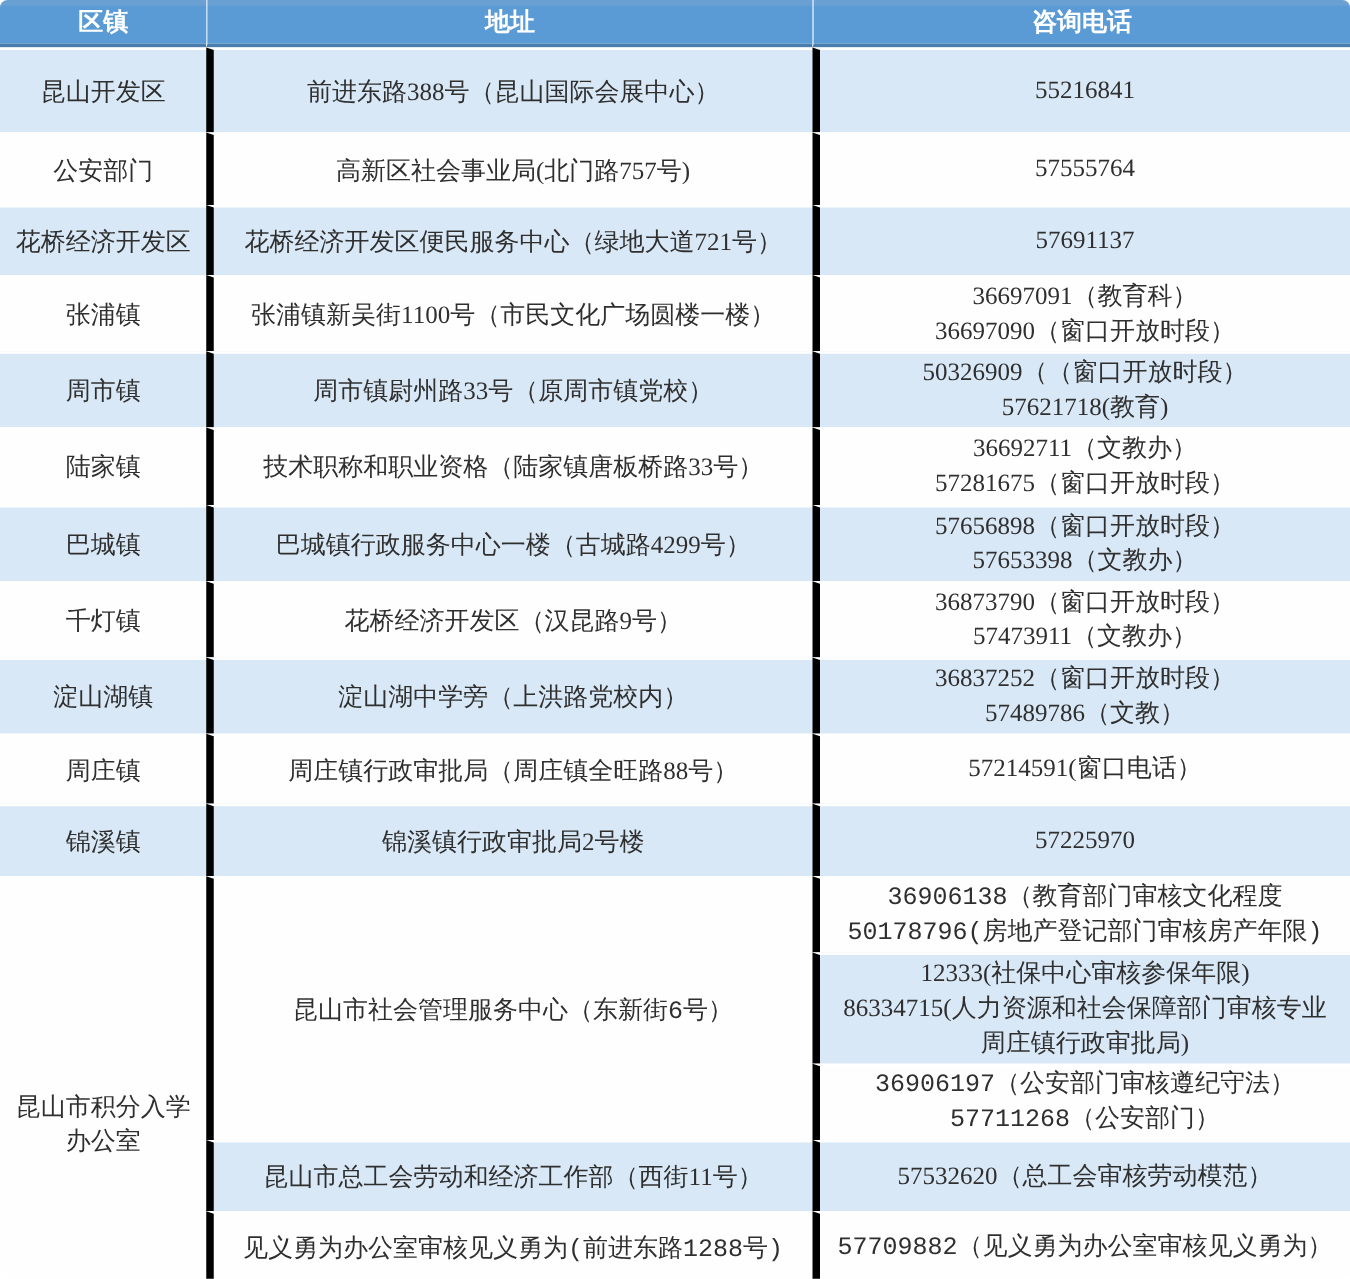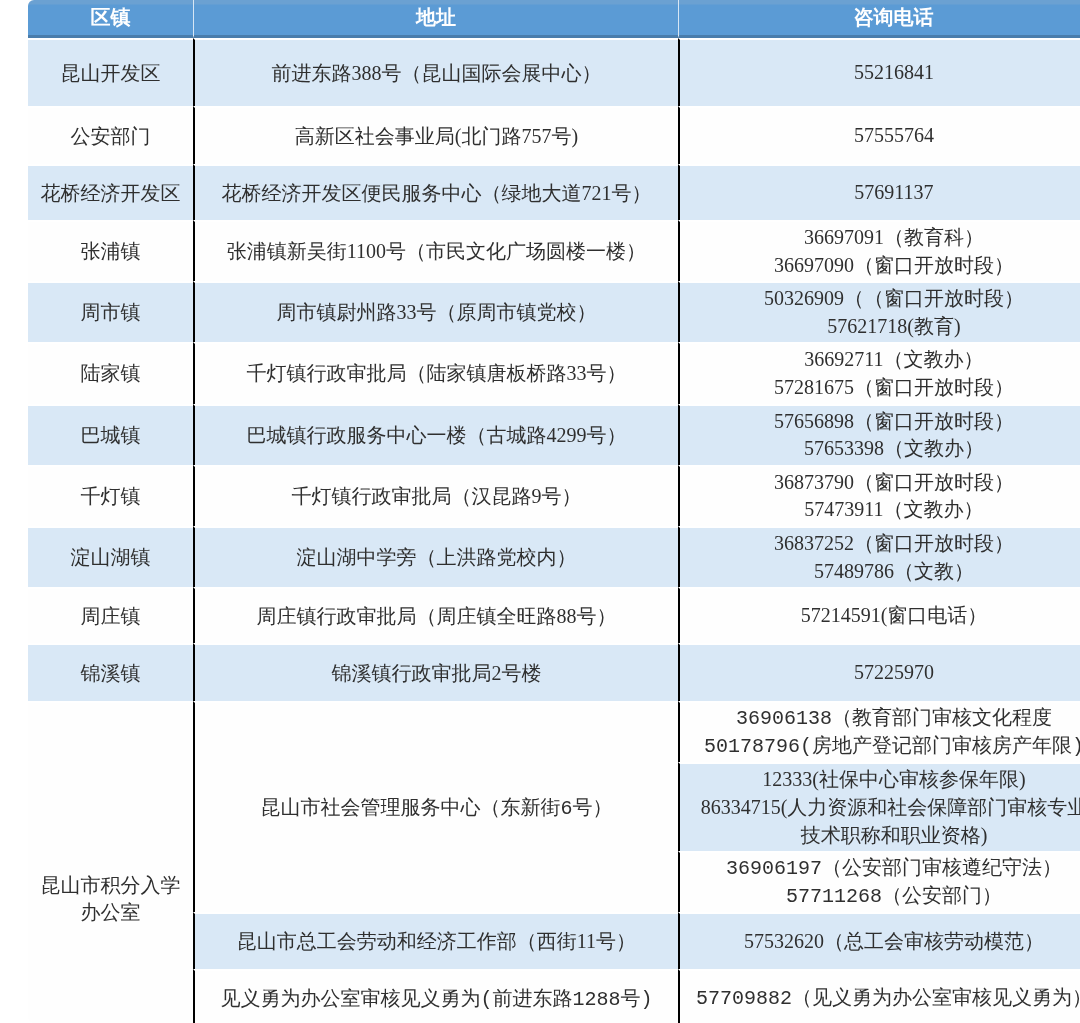--- a/index.html
+++ b/index.html
@@ -2,21 +2,20 @@
 <html lang="zh"><head>
 <meta charset="utf-8">
 <style>
   html, body { margin: 0; padding: 0; background: #ffffff; }
   .page {
     width: 1080px;
     height: 1023px;
     font-family: "Liberation Serif", "DejaVu Serif", serif;
     color: #2f2f2f;
     box-sizing: border-box;
-    padding-left: 28px;
   }
   .card {
     width: 1080px;
     height: 1023px;
     border-radius: 6px;
     overflow: hidden;
   }
   table.contact {
     width: 1080px;
     height: 1023px;
@@ -34,21 +33,21 @@
   }
   thead th {
     background: linear-gradient(#6ba1d2 0px, #6ba1d2 4px, #5b9bd5 5px);
     color: #ffffff;
     font-weight: bold;
     height: 38px;
     border-bottom: 3px solid #4a7dab;
   }
   thead th + th { border-left: 1px solid rgba(255,255,255,0.75); }
   tbody td { border-top: 2px solid #ffffff; }
-  tbody td.c-address, tbody td.c-phone { border-left: 2px solid #000000; }
+  tbody td.c-address, tbody td.c-phone { border-left: 6px solid #000000; }
   tr.blue > td { background: #d9e8f6; }
   tr.white > td { background: #fefefe; }
   td.bg-blue { background: #d9e8f6 !important; }
   td.bg-white { background: #fefefe !important; font-family: Liberation Mono, monospace; }
   .pl { display: block; line-height: 1.38; }
   
   tr.h60 { height: 68px; } tr.h58 { height: 58px; } tr.h57 { height: 57px; }
   tr.h56 { height: 56px; } tr.h55 { height: 55px; } tr.h54 { height: 54px; }
   tr.h53 { height: 53px; } tr.h84 { height: 84px; }
 </style>
@@ -106,37 +105,37 @@
     <tr class="blue h55">
       <td class="c-district">周市镇</td>
       <td class="c-address">周市镇尉州路33号（原周市镇党校）</td>
       <td class="c-phone">
               <span class="pl">50326909（（窗口开放时段）</span>
               <span class="pl">57621718(教育)</span>
             </td>
     </tr>
     <tr class="white h55">
       <td class="c-district">陆家镇</td>
-      <td class="c-address">千灯镇行政审批局（陆家镇唐板桥路33号）</td>
+      <td class="c-address">技术职称和职业资格（陆家镇唐板桥路33号）</td>
       <td class="c-phone">
               <span class="pl">36692711（文教办）</span>
               <span class="pl">57281675（窗口开放时段）</span>
             </td>
     </tr>
     <tr class="blue h53">
       <td class="c-district">巴城镇</td>
       <td class="c-address">巴城镇行政服务中心一楼（古城路4299号）</td>
       <td class="c-phone">
               <span class="pl">57656898（窗口开放时段）</span>
               <span class="pl">57653398（文教办）</span>
             </td>
     </tr>
     <tr class="white h56">
       <td class="c-district">千灯镇</td>
-      <td class="c-address">千灯镇行政审批局（汉昆路9号）</td>
+      <td class="c-address">花桥经济开发区（汉昆路9号）</td>
       <td class="c-phone">
               <span class="pl">36873790（窗口开放时段）</span>
               <span class="pl">57473911（文教办）</span>
             </td>
     </tr>
     <tr class="blue h54">
       <td class="c-district">淀山湖镇</td>
       <td class="c-address">淀山湖中学旁（上洪路党校内）</td>
       <td class="c-phone">
               <span class="pl">36837252（窗口开放时段）</span>
@@ -165,21 +164,21 @@
       <td class="c-address bg-white" rowspan="3">昆山市社会管理服务中心（东新街6号）</td>
       <td class="c-phone bg-white">
               <span class="pl">36906138（教育部门审核文化程度</span>
               <span class="pl">50178796(房地产登记部门审核房产年限)</span>
             </td>
     </tr>
     <tr class="h84">
       <td class="c-phone bg-blue">
               <span class="pl">12333(社保中心审核参保年限)</span>
               <span class="pl">86334715(人力资源和社会保障部门审核专业</span>
-              <span class="pl">技术职称和职业资格)</span>
+              <span class="pl">周庄镇行政审批局)</span>
             </td>
     </tr>
     <tr class="h54">
       <td class="c-phone bg-white">
               <span class="pl">36906197（公安部门审核遵纪守法）</span>
               <span class="pl">57711268（公安部门）</span>
             </td>
     </tr>
     <tr class="h57">
       <td class="c-address bg-blue">昆山市总工会劳动和经济工作部（西街11号）</td>

